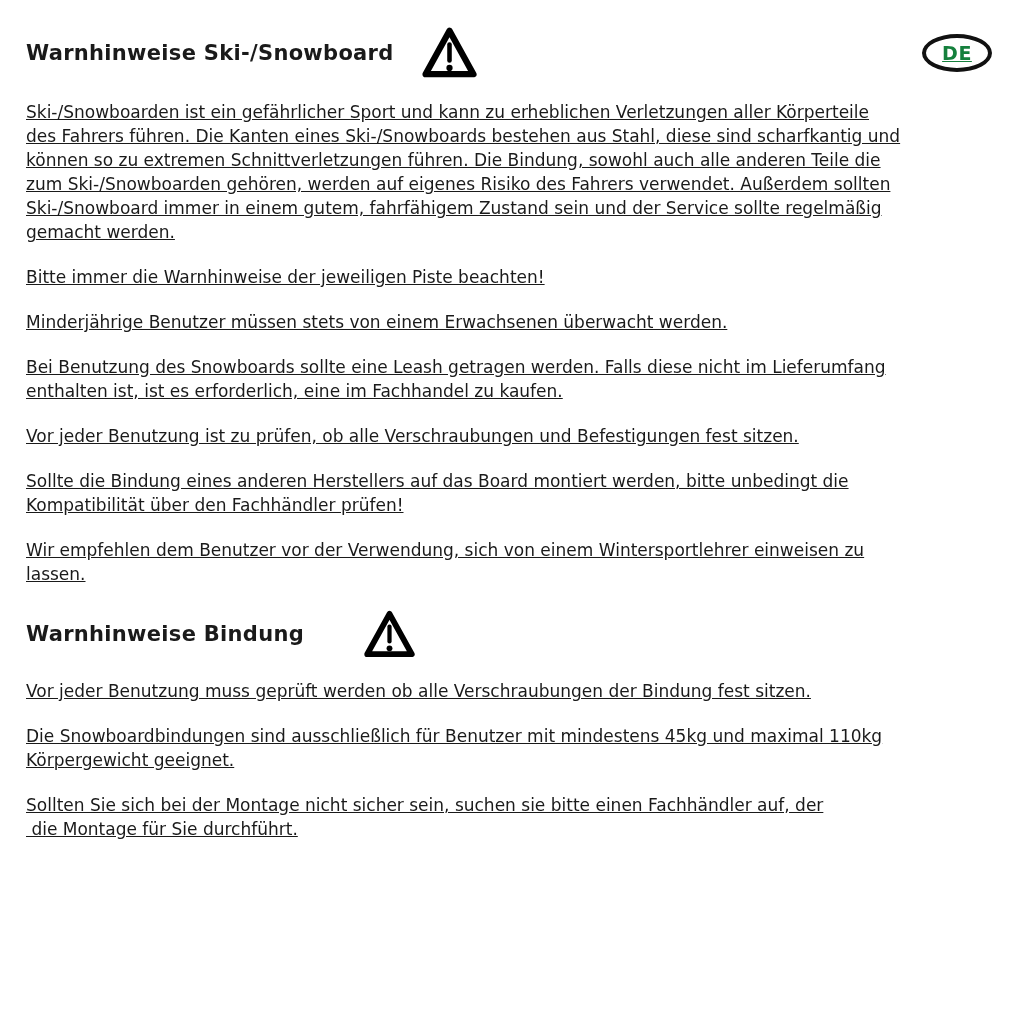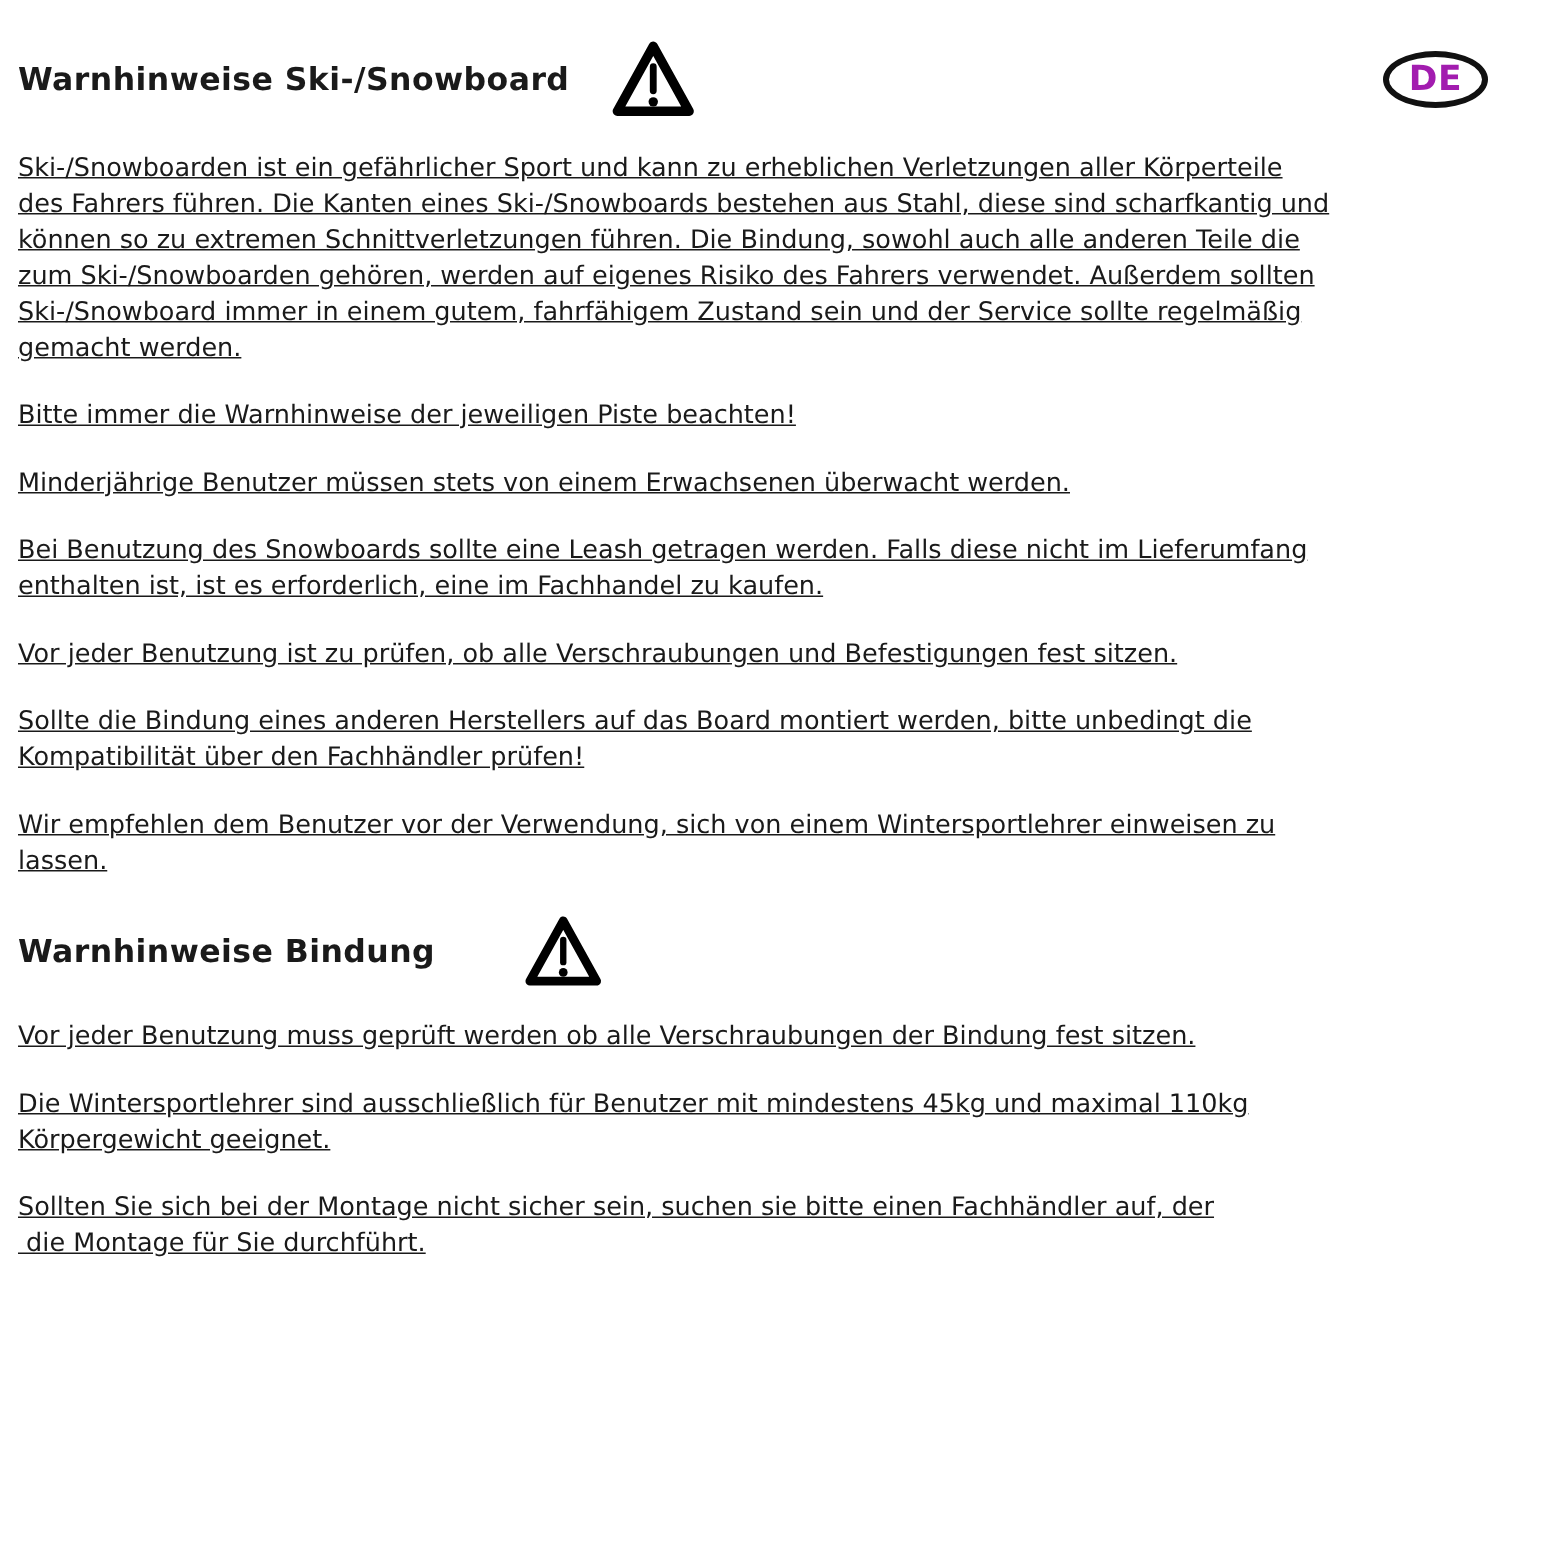--- a/index.html
+++ b/index.html
@@ -11,21 +11,21 @@
     width: 1027px;
     height: 1032px;
     font-family: "DejaVu Sans", "Liberation Sans", sans-serif;
     color: #1a1a1a;
     overflow: hidden;
   }
   .page {
     box-sizing: border-box;
     width: 1027px;
     height: 1032px;
-    padding: 25px 23px 0 12px;
+    padding: 25px 23px 0 26px;
     background: #ffffff;
   }
   .heading-row {
     display: flex;
     align-items: center;
     margin: 0 0 20px 0;
   }
   .heading-row-2 {
     margin: 0 0 18px 0;
     gap: 40px;
@@ -51,23 +51,24 @@
     width: 62px;
     height: 30px;
     border: 4px solid #111111;
     border-radius: 50%;
     display: flex;
     align-items: center;
     justify-content: center;
   }
   .badge span {
     font-weight: bold;
-    font-size: 23px;
+    font-size: 19px;
     letter-spacing: 0.5px;
-    color: #a21caf;
+    color: #15803d;
+    text-decoration: underline;
   }
   p {
     font-size: 17px;
     line-height: 24px;
     margin: 0 0 21px 0;
     white-space: pre-line;
     color: #1a1a1a;
     text-decoration: underline;
   }
 </style>
@@ -111,18 +112,18 @@
     <span class="tri" style="margin-left:19px">
       <svg width="53" height="54" viewBox="0 0 100 96" aria-hidden="true">
         <path d="M50 10 L92 86 L8 86 Z" fill="none" stroke="#000000" stroke-width="11" stroke-linejoin="round"></path>
         <path d="M50 34 L50 62" stroke="#000000" stroke-width="8" stroke-linecap="round" fill="none"></path>
         <circle cx="50" cy="75" r="5.5" fill="#000000"></circle>
       </svg>
     </span>
   </header>
 
   <p>Vor jeder Benutzung muss geprüft werden ob alle Verschraubungen der Bindung fest sitzen.</p>
-  <p>Die Wintersportlehrer sind ausschließlich für Benutzer mit mindestens 45kg und maximal 110kg
+  <p>Die Snowboardbindungen sind ausschließlich für Benutzer mit mindestens 45kg und maximal 110kg
 Körpergewicht geeignet.</p>
   <p>Sollten Sie sich bei der Montage nicht sicher sein, suchen sie bitte einen Fachhändler auf, der
 &nbsp;die Montage für Sie durchführt.</p>
 
 </div>
 
 </body></html>

